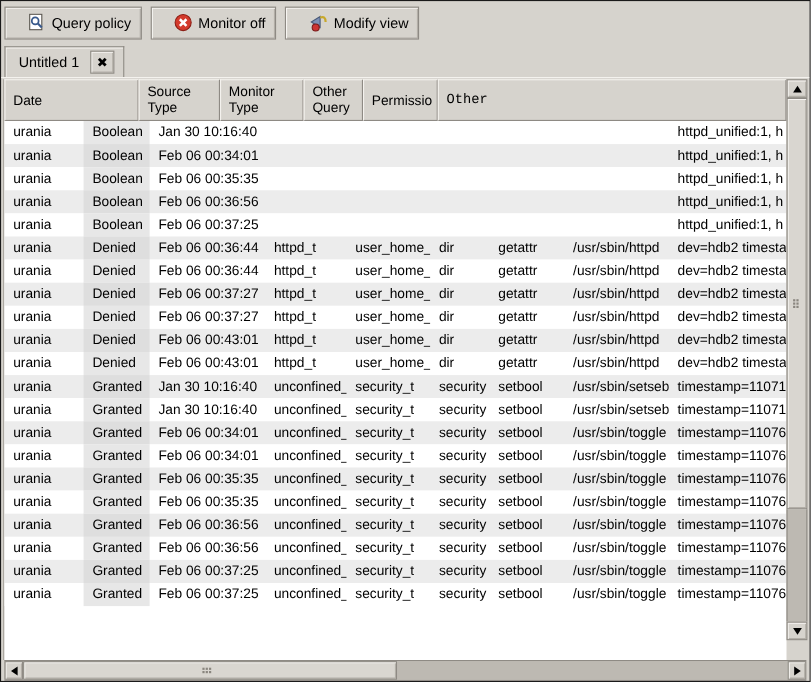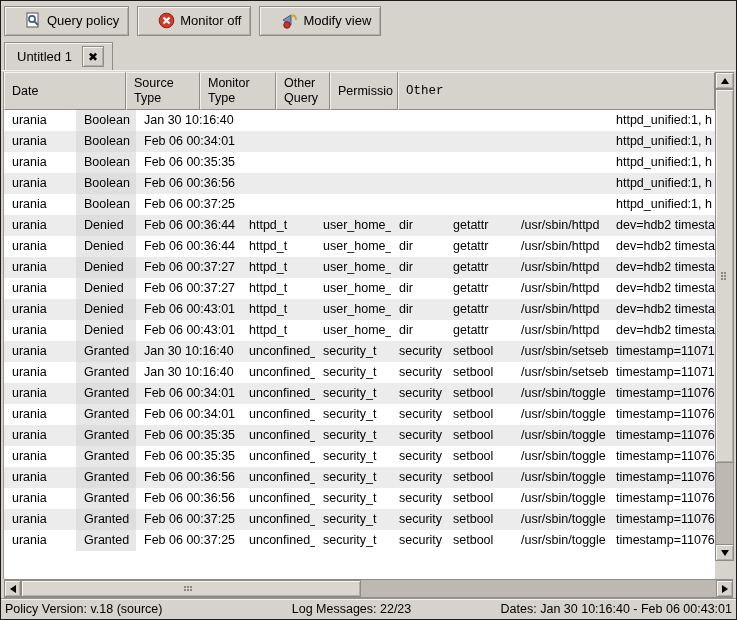--- a/index.html
+++ b/index.html
@@ -442,19 +442,14 @@
       <div class="h-thumb">
           <span class="grip-h"></span>
         </div>
       <div class="h-trough"></div>
       <div class="sb-btn">
           <span class="tri-right"></span>
         </div>
     </div>
   </div>
 
-  <div class="statusbar">
-    <div class="sb-left">Policy Version: v.18 (source)</div>
-    <div class="sb-mid">Log Messages: 22/23</div>
-    <div class="sb-right">Dates: Jan 30 10:16:40 - Feb 06 00:43:01</div>
-  </div>
 
 </div>
 
 </body></html>

